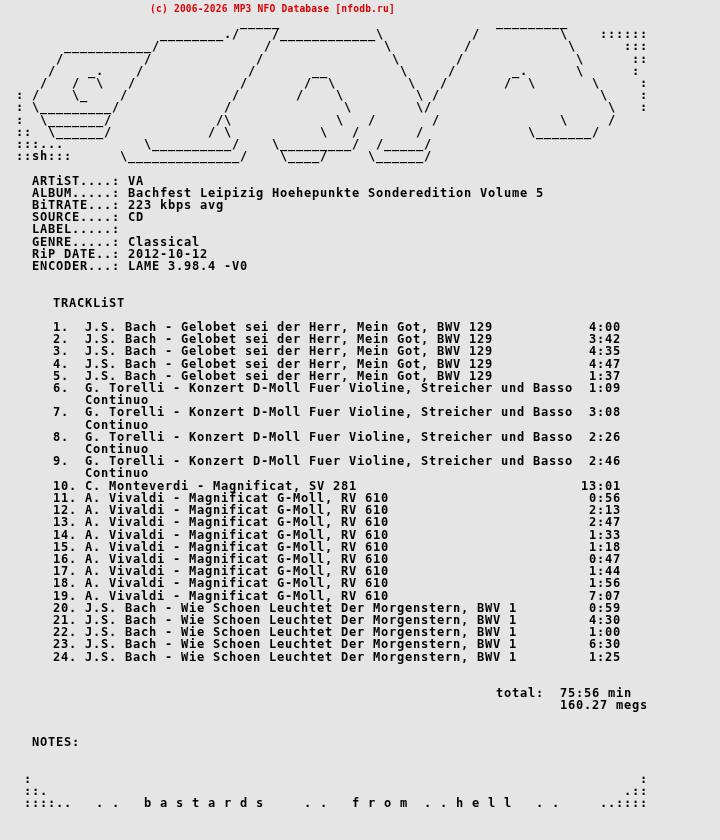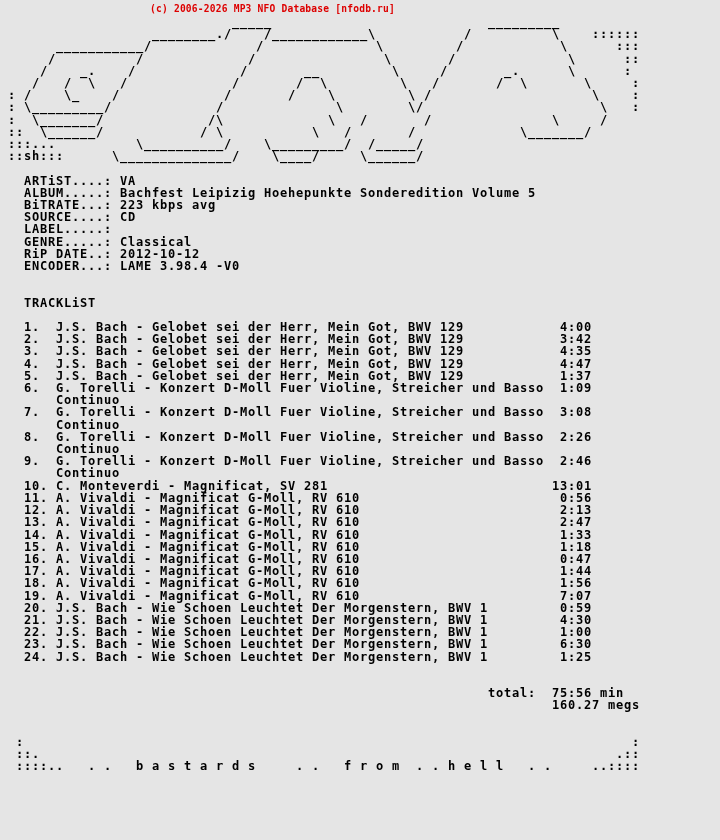--- a/index.html
+++ b/index.html
@@ -2,24 +2,24 @@
 <html><head>
 <meta charset="utf-8">
 <style>
   html,body{margin:0;padding:0;background:#ffffff;}
   #page{position:relative;width:720px;height:840px;background:#e5e5e5;overflow:hidden;
         font-family:"DejaVu Sans Mono",monospace;}
   .title{height:12px;padding:4px 0 0 150px;
          font:bold 9.6px/10px "DejaVu Sans Mono",monospace;letter-spacing:0.2px;
          white-space:pre;}
   pre.nfo{margin:0;font:bold 12px/12.2px "DejaVu Sans Mono",monospace;
-          letter-spacing:0.775px;color:#000000;white-space:pre;}
+          letter-spacing:0.775px;color:#000000;white-space:pre;padding-left:8px;}
   #art{margin-top:0;}
   #info{margin-top:12.2px;}
-  #tracks{margin-top:24.4px;}
+  #tracks{margin-top:24.4px;margin-left:21px;}
   #totals{margin-top:24.4px;}
   #notes{margin-top:24.4px;}
   #footer{margin-top:24.4px;}
 </style>
 </head>
 <body>
 
 <div id="page">
   <div class="title" style="color: rgb(221, 0, 0);">(c) 2006-2026 MP3 NFO Database [nfodb.ru]</div>
   <pre class="nfo" id="art">                             _____                           _________
@@ -67,16 +67,17 @@
    17. A. Vivaldi - Magnificat G-Moll, RV 610                         1:44
    18. A. Vivaldi - Magnificat G-Moll, RV 610                         1:56
    19. A. Vivaldi - Magnificat G-Moll, RV 610                         7:07
    20. J.S. Bach - Wie Schoen Leuchtet Der Morgenstern, BWV 1         0:59
    21. J.S. Bach - Wie Schoen Leuchtet Der Morgenstern, BWV 1         4:30
    22. J.S. Bach - Wie Schoen Leuchtet Der Morgenstern, BWV 1         1:00
    23. J.S. Bach - Wie Schoen Leuchtet Der Morgenstern, BWV 1         6:30
    24. J.S. Bach - Wie Schoen Leuchtet Der Morgenstern, BWV 1         1:25</pre>
   <pre class="nfo" id="totals">                                                             total:  75:56 min
                                                                      160.27 megs</pre>
+  <pre class="nfo" id="notes">   NOTES:</pre>
   <pre class="nfo" id="footer">  :                                                                            :
   ::.                                                                        .::
   ::::..   . .   b a s t a r d s     . .   f r o m  . . h e l l   . .     ..::::</pre>
 </div>
 
 </body></html>

